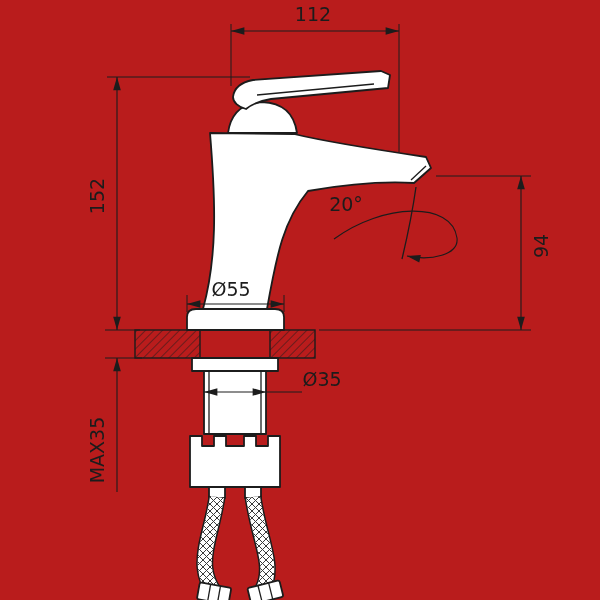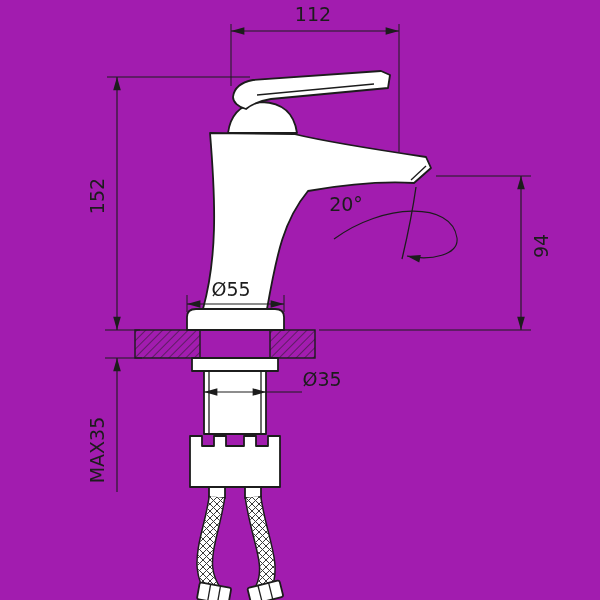--- a/index.html
+++ b/index.html
@@ -8,21 +8,21 @@
     background: #ffffff;
     width: 600px;
     height: 600px;
     overflow: hidden;
     font-family: "DejaVu Sans", sans-serif;
   }
   .canvas {
     position: relative;
     width: 600px;
     height: 600px;
-    background: #a21caf;
+    background: #b91c1c;
   }
   svg { display: block; }
   .outline  { fill: #ffffff; stroke: #1c1c1c; stroke-width: 1.8; stroke-linejoin: round; }
   .detail   { fill: none;    stroke: #1c1c1c; stroke-width: 1.3; }
   .dimline  { fill: none;    stroke: #1c1c1c; stroke-width: 1.1; }
   .extline  { fill: none;    stroke: #1c1c1c; stroke-width: 1.0; }
   .dimtext  { fill: #1c1c1c; font-size: 19px; font-family: "DejaVu Sans", sans-serif; }
   .hatched  { stroke: #1c1c1c; stroke-width: 1.4; }
 </style>
 </head>

